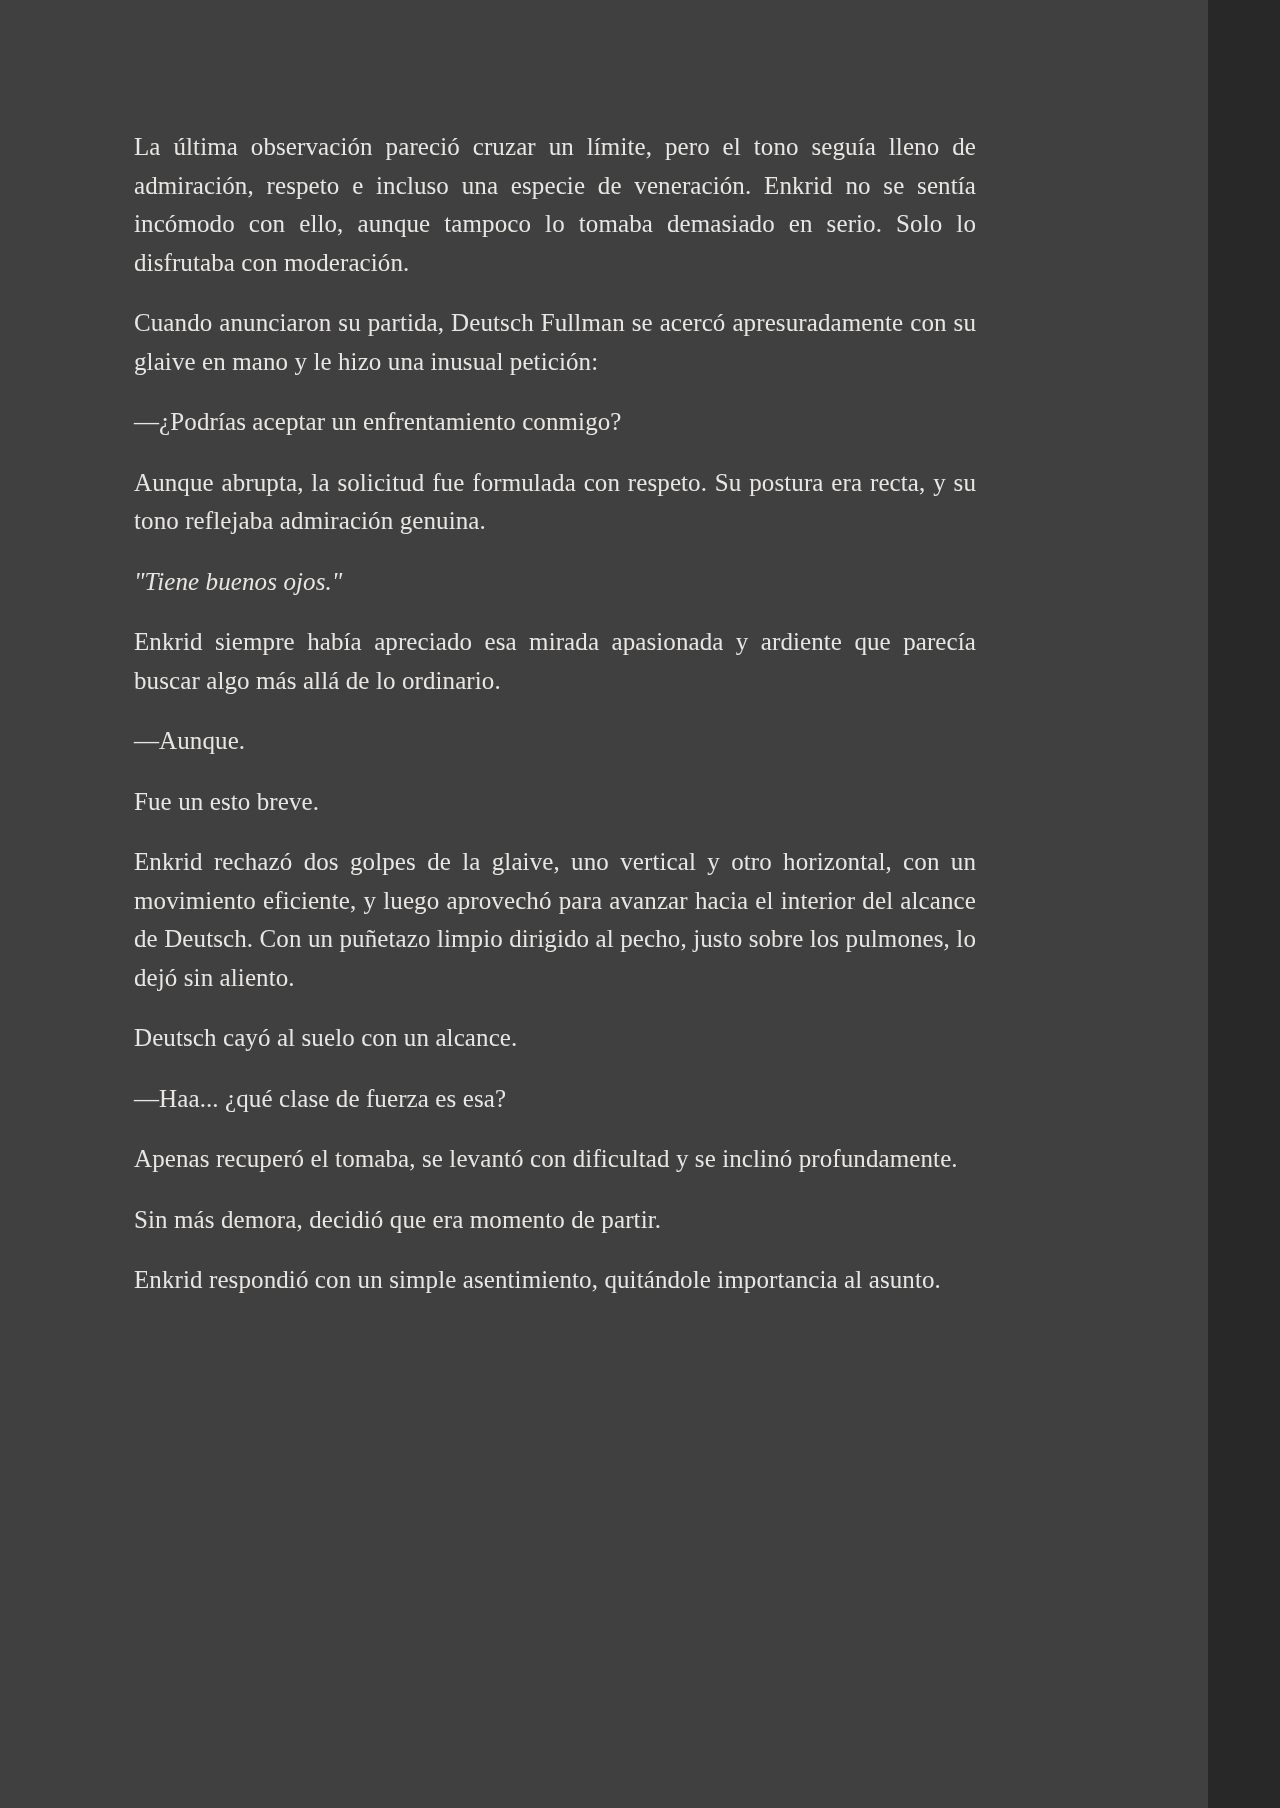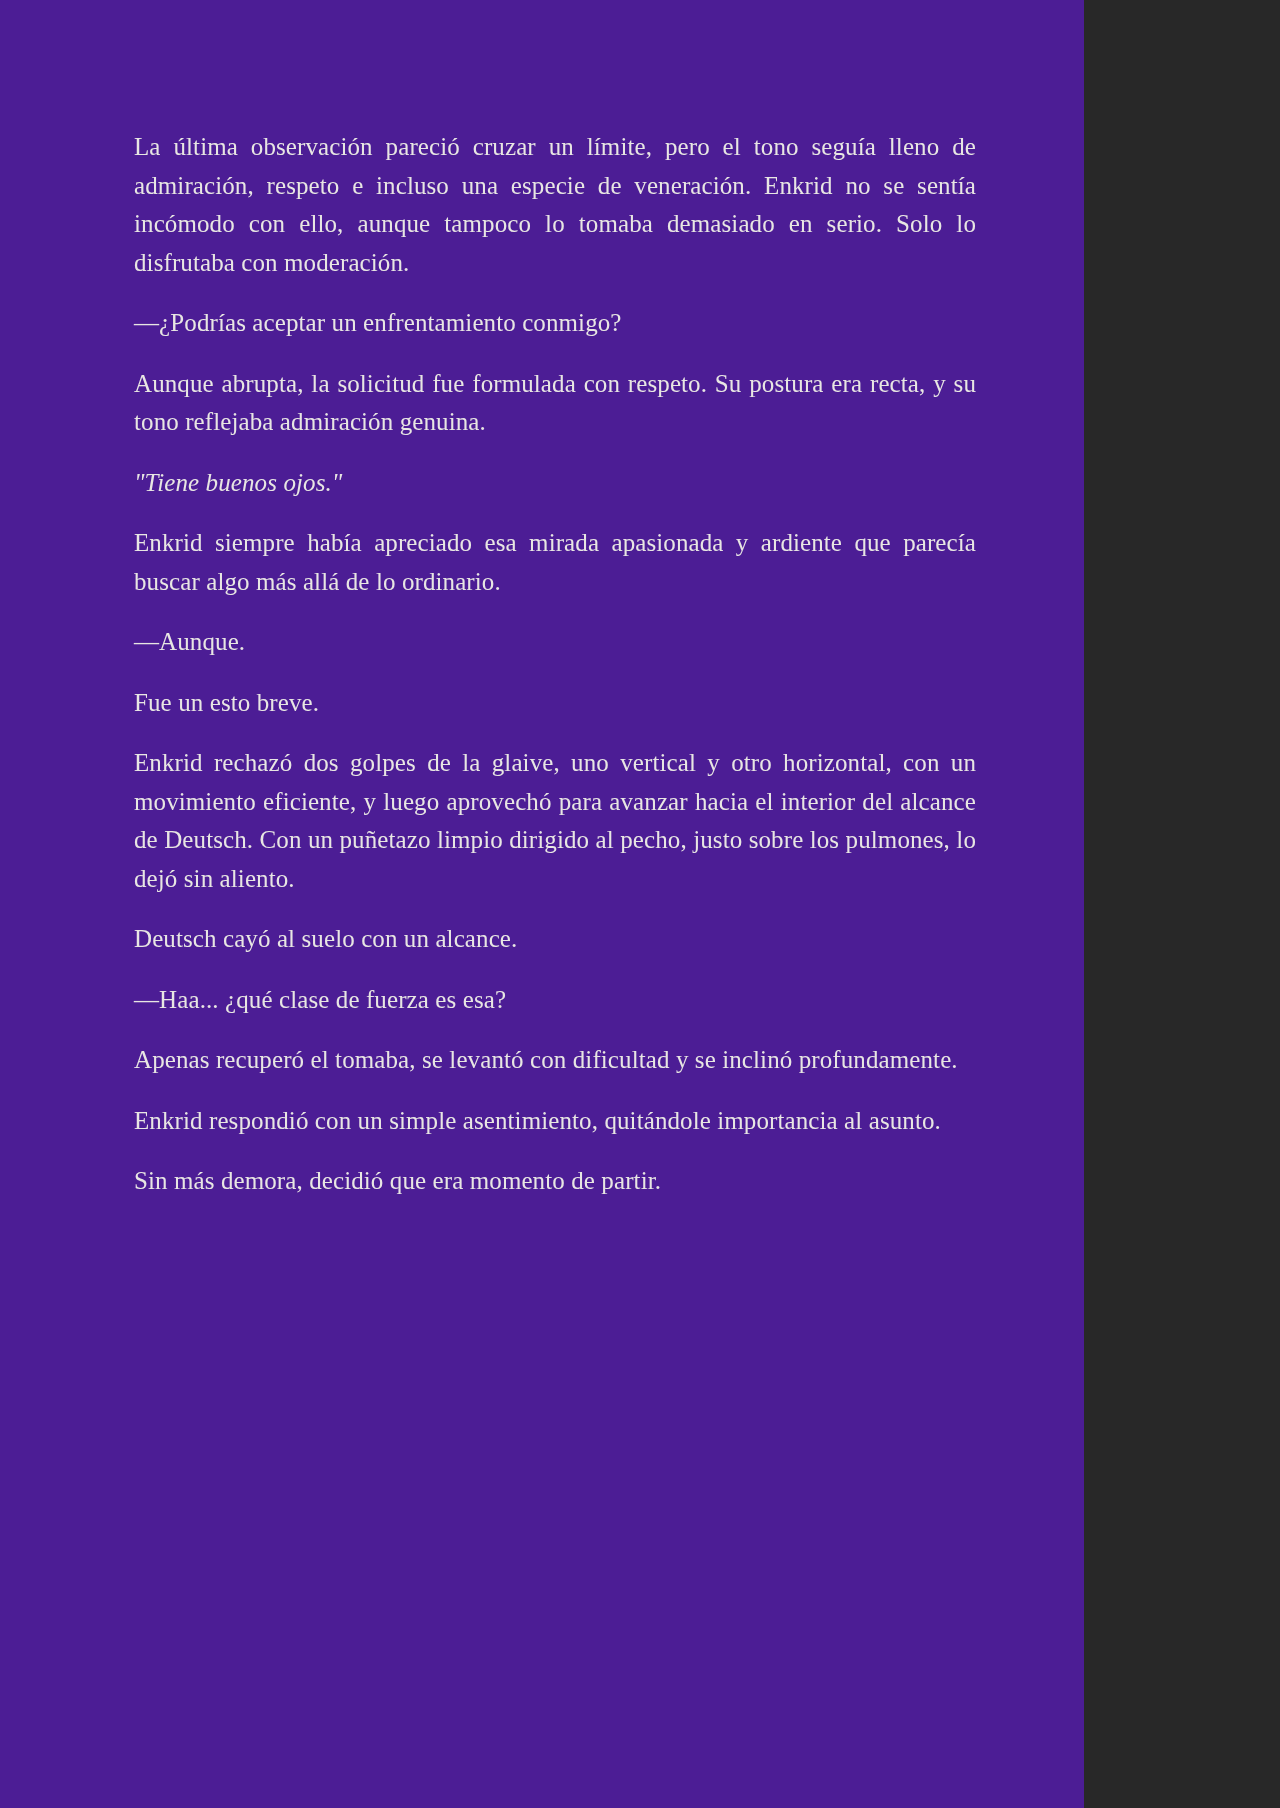--- a/index.html
+++ b/index.html
@@ -9,23 +9,23 @@
   }
   body {
     width: 1280px;
     min-height: 1808px;
     background: #282828;
     font-family: "Liberation Serif", "DejaVu Serif", serif;
     -webkit-font-smoothing: antialiased;
   }
   .page {
     box-sizing: border-box;
-    width: 1084px;
+    width: 1208px;
     min-height: 1808px;
-    background: #4c1d95;
+    background: #404040;
     padding: 128px 0 240px 0;
   }
   .content {
     width: 842px;
     margin: 0 auto 0 134px;
   }
   .para {
     color: #e8e6e3;
     font-size: 25px;
     line-height: 38.5px;
@@ -46,27 +46,28 @@
     margin-bottom: 0;
   }
 </style>
 </head>
 <body>
 
 <div class="page">
   <article class="content">
 
     <p class="para">La última observación pareció cruzar un límite, pero el tono seguía lleno de admiración, respeto e incluso una especie de veneración. Enkrid no se sentía incómodo con ello, aunque tampoco lo tomaba demasiado en serio. Solo lo disfrutaba con moderación.</p>
+    <p class="para">Cuando anunciaron su partida, Deutsch Fullman se acercó apresuradamente con su glaive en mano y le hizo una inusual petición:</p>
     <p class="para dialogue">—¿Podrías aceptar un enfrentamiento conmigo?</p>
     <p class="para">Aunque abrupta, la solicitud fue formulada con respeto. Su postura era recta, y su tono reflejaba admiración genuina.</p>
     <p class="para italic">"Tiene buenos ojos."</p>
     <p class="para">Enkrid siempre había apreciado esa mirada apasionada y ardiente que parecía buscar algo más allá de lo ordinario.</p>
     <p class="para dialogue">—Aunque.</p>
     <p class="para dialogue">Fue un esto breve.</p>
     <p class="para">Enkrid rechazó dos golpes de la glaive, uno vertical y otro horizontal, con un movimiento eficiente, y luego aprovechó para avanzar hacia el interior del alcance de Deutsch. Con un puñetazo limpio dirigido al pecho, justo sobre los pulmones, lo dejó sin aliento.</p>
     <p class="para dialogue">Deutsch cayó al suelo con un alcance.</p>
     <p class="para dialogue">—Haa... ¿qué clase de fuerza es esa?</p>
     <p class="para">Apenas recuperó el tomaba, se levantó con dificultad y se inclinó profundamente.</p>
+    <p class="para dialogue">Sin más demora, decidió que era momento de partir.</p>
     <p class="para">Enkrid respondió con un simple asentimiento, quitándole importancia al asunto.</p>
-    <p class="para dialogue">Sin más demora, decidió que era momento de partir.</p>
 
   </article>
 </div>
 
 </body></html>

